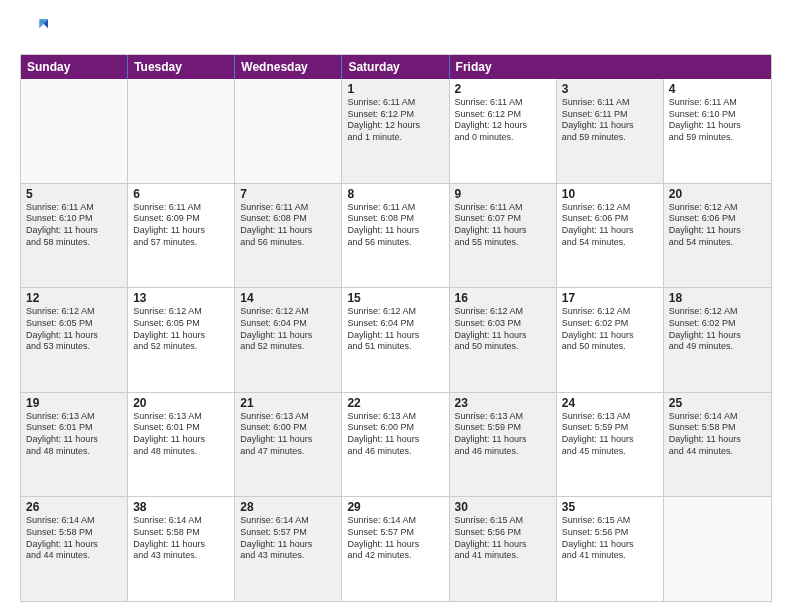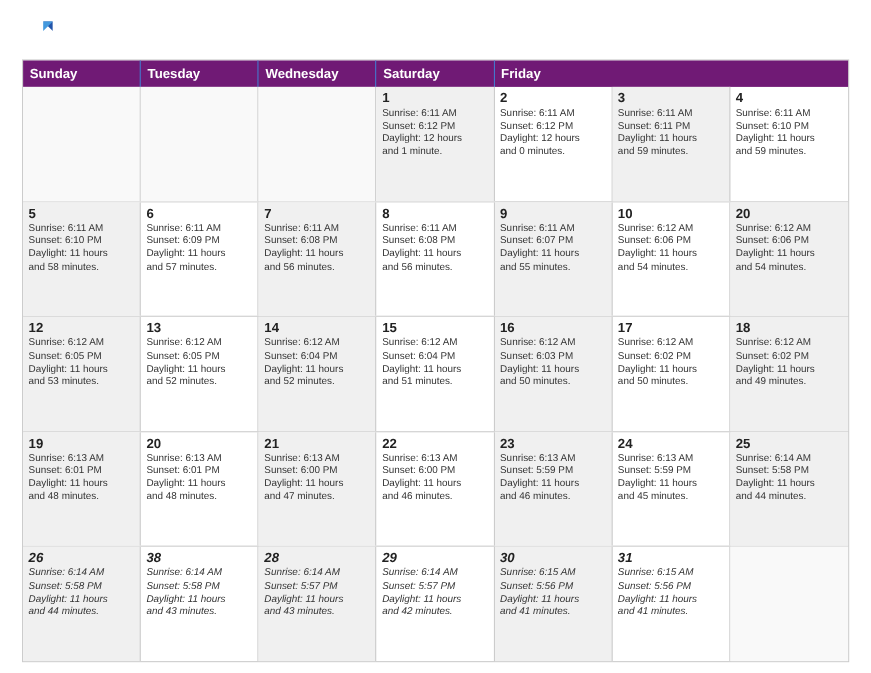--- a/index.html
+++ b/index.html
@@ -76,21 +76,21 @@
       flex: 1;
       display: flex;
       flex-direction: column;
     }
     .cal-row {
       display: grid;
       grid-template-columns: repeat(7, 1fr);
       flex: 1;
       border-bottom: 1px solid #ccc;
     }
-    .cal-row:last-child { border-bottom: none; font-style: italic; }
+    .cal-row:last-child { border-bottom: none; }
     .cal-cell {
       border-right: 1px solid #ccc;
       padding: 3px 5px;
       font-size: 9.5px;
       color: #333;
       min-height: 0;
       overflow: hidden;
     }
     .cal-cell:last-child { border-right: none; }
     .cal-cell.empty { background: #f9f9f9; }
@@ -354,21 +354,21 @@
 and 42 minutes.</div>
           </div>
           <div class="cal-cell shaded">
             <span class="day-number">30</span>
             <div class="cell-text" style="white-space: pre-line;">Sunrise: 6:15 AM
 Sunset: 5:56 PM
 Daylight: 11 hours
 and 41 minutes.</div>
           </div>
           <div class="cal-cell">
-            <span class="day-number">31</span>
+            <span class="day-number">35</span>
             <div class="cell-text" style="white-space: pre-line;">Sunrise: 6:15 AM
 Sunset: 5:56 PM
 Daylight: 11 hours
 and 41 minutes.</div>
           </div>
           <div class="cal-cell empty"></div>
         </div>
       </div>
   </div>
 </div>

